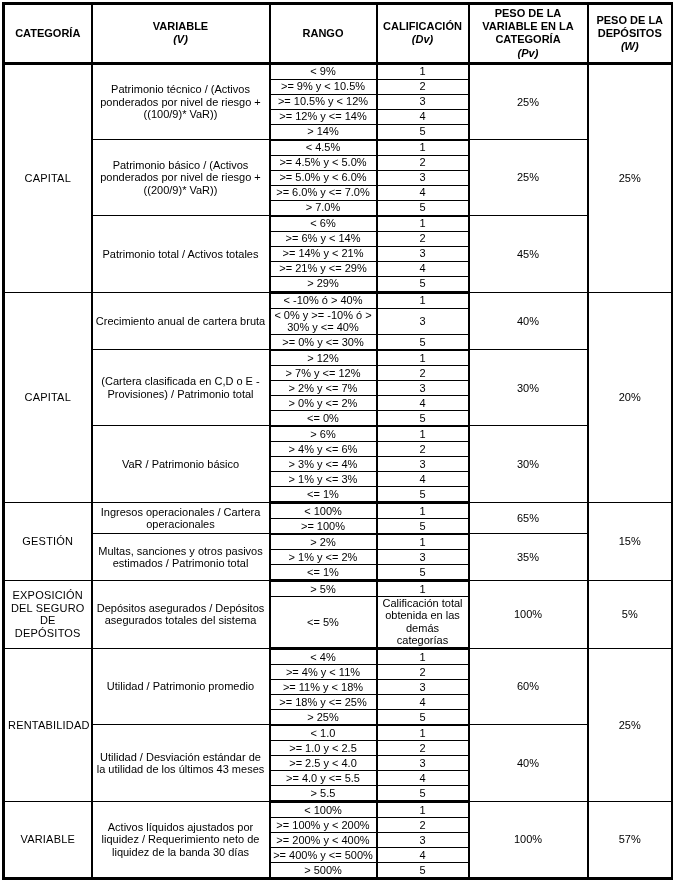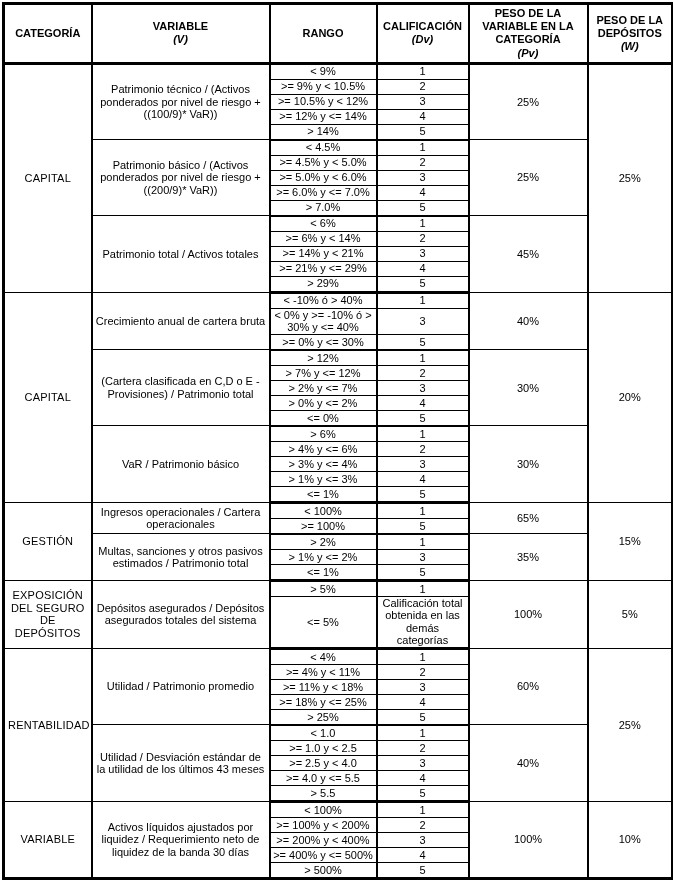--- a/index.html
+++ b/index.html
@@ -302,21 +302,21 @@
         <tr class="cat-end">
           <td class="range-cell">&gt; 5.5</td>
           <td class="score-cell">5</td>
         </tr>
         <tr>
           <td class="category-cell" rowspan="5">VARIABLE</td>
           <td class="variable-cell" rowspan="5">Activos líquidos ajustados por liquidez / Requerimiento neto de liquidez de la banda 30 días</td>
           <td class="range-cell">&lt; 100%</td>
           <td class="score-cell">1</td>
           <td class="pv-cell" rowspan="5">100%</td>
-          <td class="w-cell" rowspan="5">10%</td>
+          <td class="w-cell" rowspan="5">57%</td>
         </tr>
         <tr>
           <td class="range-cell">&gt;= 100% y &lt; 200%</td>
           <td class="score-cell">2</td>
         </tr>
         <tr>
           <td class="range-cell">&gt;= 200% y &lt; 400%</td>
           <td class="score-cell">3</td>
         </tr>
         <tr>

